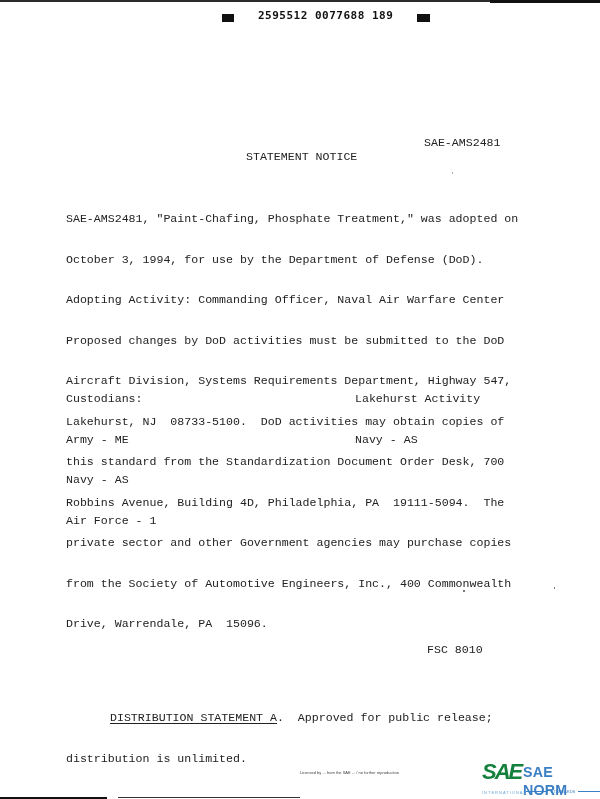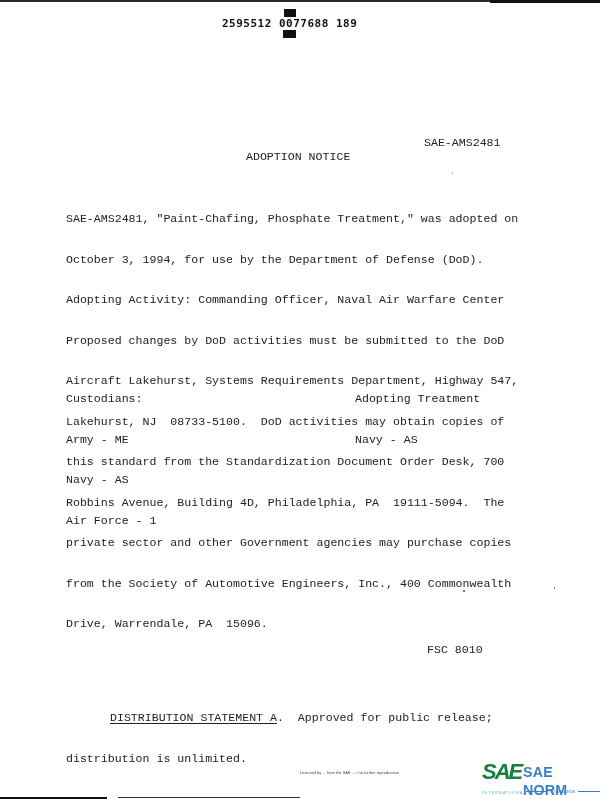--- a/index.html
+++ b/index.html
@@ -25,28 +25,27 @@
       position: absolute;
       left: 490px; top: 0;
       width: 110px; height: 3px;
       background: #111;
     }
     .barcode-line {
       position: absolute;
       top: 9px;
       left: 222px;
       display: flex;
-      align-items: center;
-      gap: 0;
+      align-items: flex-end;
+      gap: 24px;
       font-family: "DejaVu Sans Mono", monospace;
       font-size: 11px;
       font-weight: bold;
       color: #111;
       letter-spacing: 0.5px;
-      flex-direction: column;
     }
     .block {
       display: inline-block;
       width: 12px; height: 8px;
       background: #111;
     }
     .block.r { width: 13px; }
     .text {
       position: absolute;
       font-size: 11.6px;
@@ -149,45 +148,45 @@
 <div class="top-rule-right"></div>
 
 <div class="barcode-line">
   <span class="block"></span>
   <span>2595512 0077688 189</span>
   <span class="block r"></span>
 </div>
 
 <div class="text doc-id">SAE-AMS2481</div>
 
-<div class="text title">ADOPTION NOTICE</div>
+<div class="text title">STATEMENT NOTICE</div>
 
 <div class="text para">
   <div>SAE-AMS2481, "Paint-Chafing, Phosphate Treatment," was adopted on</div>
   <div>October 3, 1994, for use by the Department of Defense (DoD).</div>
   <div>Adopting Activity: Commanding Officer, Naval Air Warfare Center</div>
   <div>Proposed changes by DoD activities must be submitted to the DoD</div>
-  <div>Aircraft Lakehurst, Systems Requirements Department, Highway 547,</div>
+  <div>Aircraft Division, Systems Requirements Department, Highway 547,</div>
   <div>Lakehurst, NJ  08733-5100.  DoD activities may obtain copies of</div>
   <div>this standard from the Standardization Document Order Desk, 700</div>
   <div>Robbins Avenue, Building 4D, Philadelphia, PA  19111-5094.  The</div>
   <div>private sector and other Government agencies may purchase copies</div>
   <div>from the Society of Automotive Engineers, Inc., 400 Commonwealth</div>
   <div>Drive, Warrendale, PA  15096.</div>
 </div>
 
 <div class="text custodians">
   <div>Custodians:</div>
   <div>Army - ME</div>
   <div>Navy - AS</div>
   <div>Air Force - 1</div>
 </div>
 
 <div class="text adopting">
-  <div>Adopting Treatment</div>
+  <div>Lakehurst Activity</div>
   <div>Navy - AS</div>
 </div>
 
 <div class="speck" style="left:463px; top:590px; width:2px; height:2px;"></div>
 <div class="speck" style="left:554px; top:587px; width:1px; height:2px;"></div>
 <div class="speck" style="left:452px; top:172px; width:1px; height:2px; background:#aaa;"></div>
 
 <div class="text fsc">FSC 8010</div>
 
 <div class="text dist">

